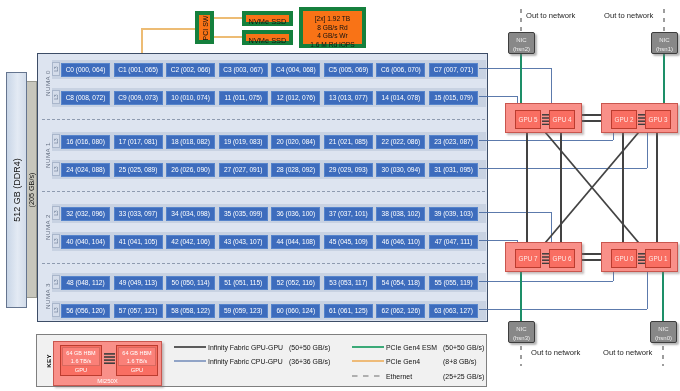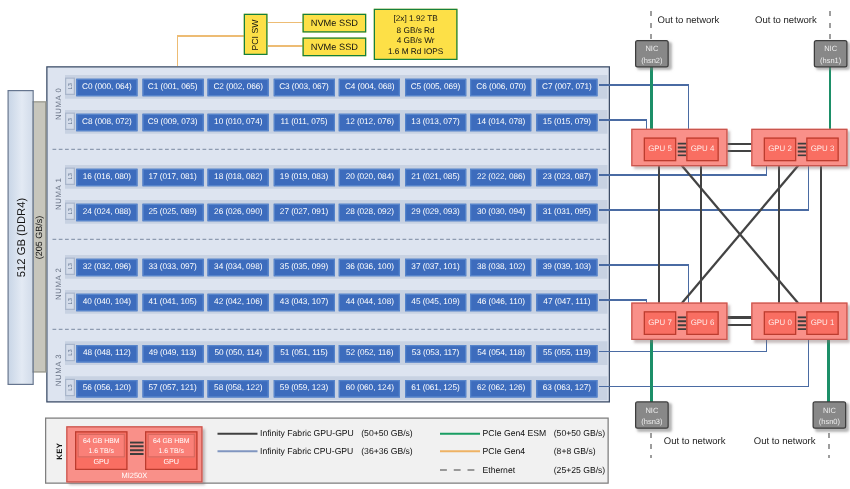--- a/index.html
+++ b/index.html
@@ -30,21 +30,21 @@
   .l3box{position:absolute;left:0px;top:2.5px;width:8px;height:14px;background:#d4dcea;
          border:1px solid #a9b6cb;box-sizing:border-box;}
   .l3box span{position:absolute;left:50%;top:50%;transform:translate(-50%,-50%) rotate(-90deg);
        font-size:4.6px;color:#5d6f8a;white-space:nowrap;}
   .core{position:absolute;top:3px;width:49px;height:14px;background:#3d6cbd;
         border:1px solid #5684cb;box-sizing:border-box;color:#ffffff;font-size:6.6px;text-align:center;
         line-height:11.5px;letter-spacing:-0.05px;}
   .numa-sep{position:absolute;left:4px;width:443px;height:0;border-top:1px dashed #8e9bb0;}
 
   
-  .box{position:absolute;background:#fde047;border:1px solid #15803d;box-sizing:border-box;
+  .box{position:absolute;background:#f97316;border:4px solid #15803d;box-sizing:border-box;
        }
   .pcisw{left:195px;top:11px;width:19px;height:33px;}
   .pcisw span{position:absolute;left:50%;top:50%;transform:translate(-50%,-50%) rotate(-90deg);
        white-space:nowrap;font-size:7px;color:#111;}
   .ssd{left:242px;width:51px;height:15px;font-size:7.4px;color:#111;text-align:center;line-height:13.5px;}
   .specs{left:299px;top:7px;width:67px;height:41px;font-size:6.6px;color:#111;text-align:center;
          padding-top:4px;box-sizing:border-box;line-height:8.6px;}
 
   
   .mi{position:absolute;width:77px;height:30px;background:#f99089;border:1px solid #c9564e;

